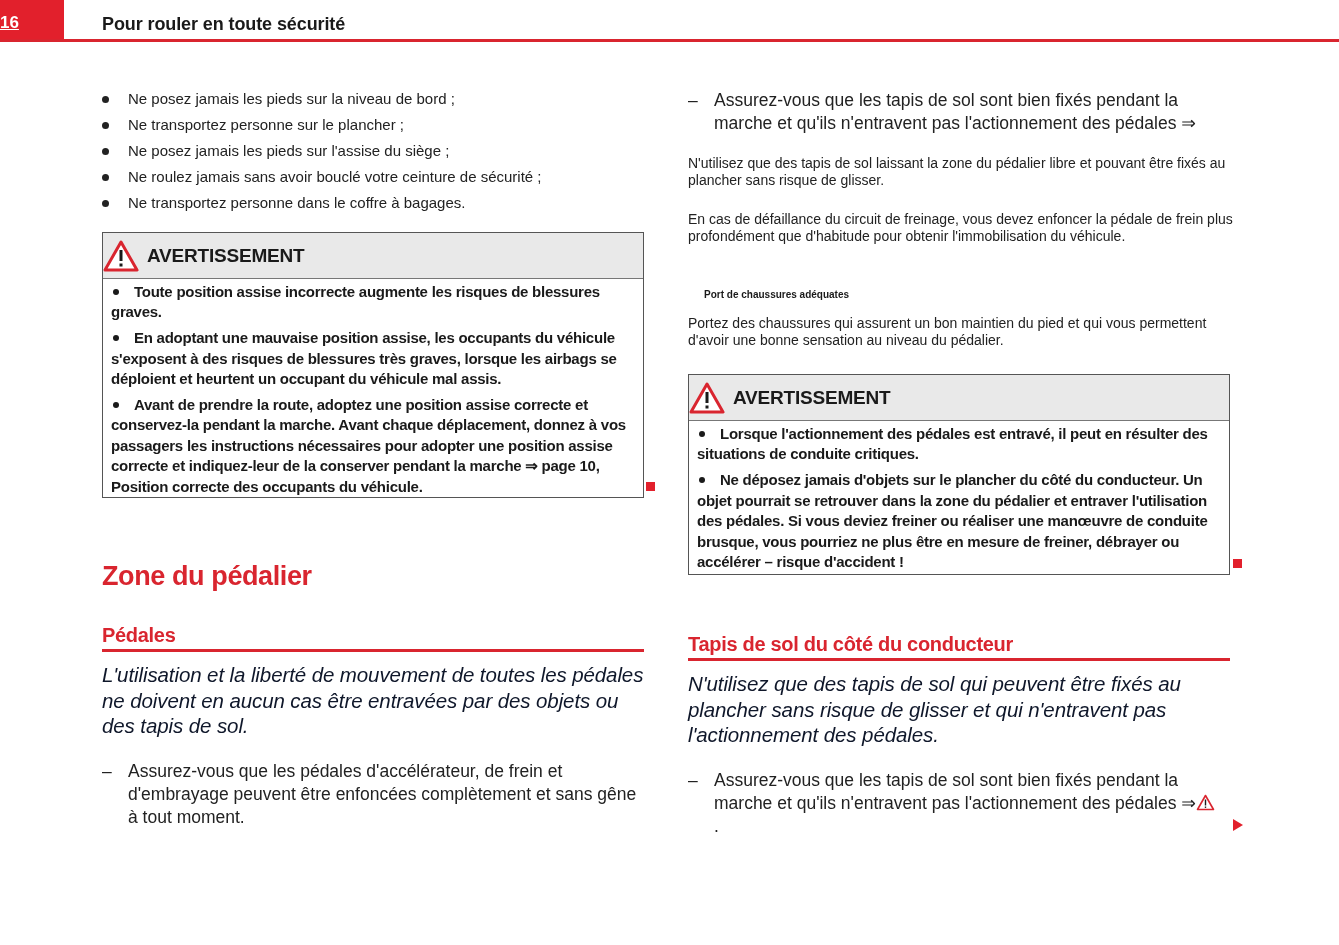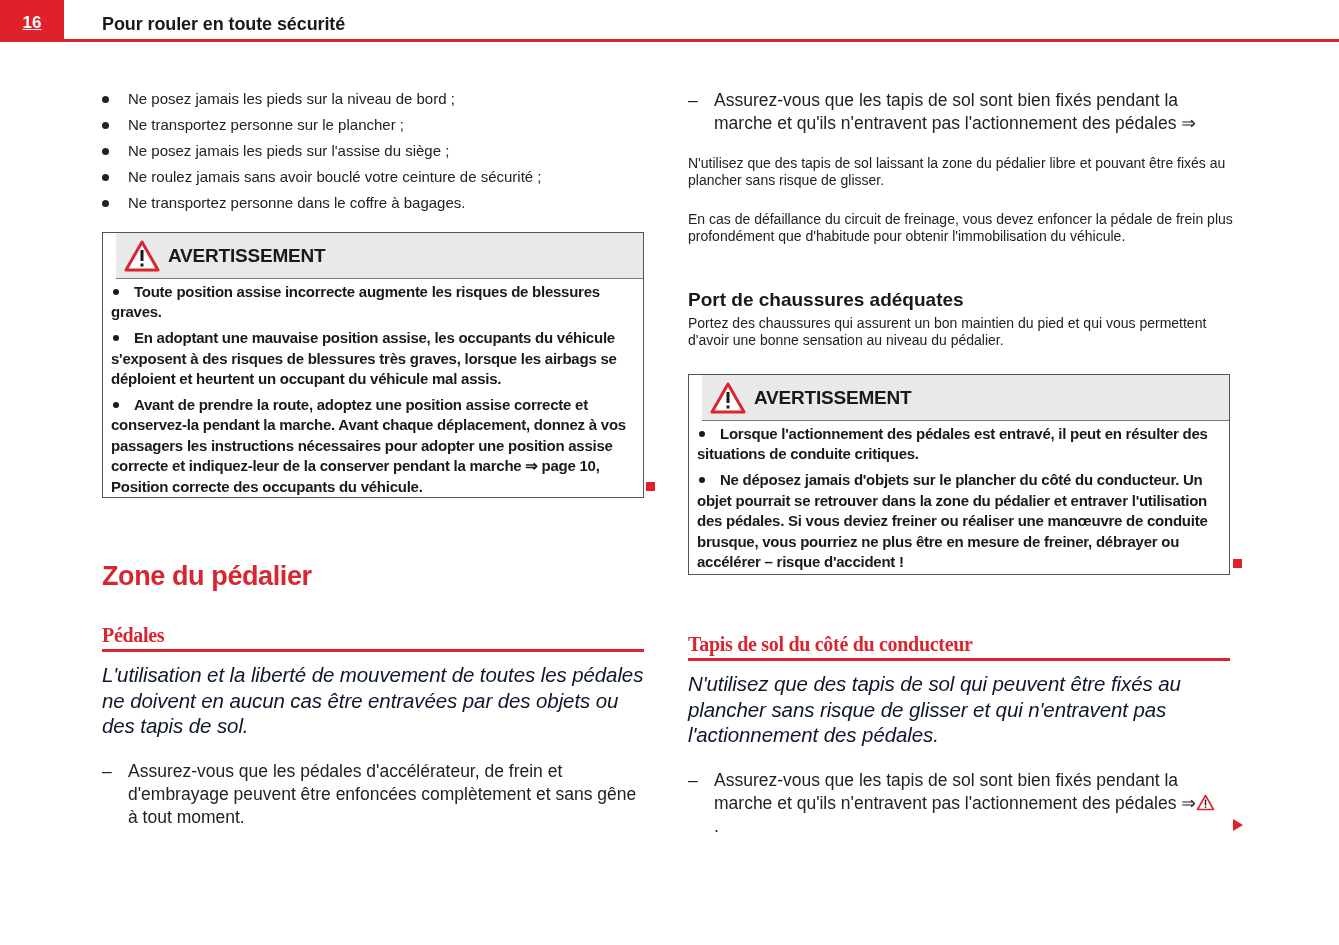--- a/index.html
+++ b/index.html
@@ -1,49 +1,49 @@
 <!DOCTYPE html>
 <html><head>
 <meta charset="utf-8">
 <style>
   * { box-sizing: border-box; margin: 0; padding: 0; }
   html, body { width: 1339px; height: 945px; background: #ffffff; overflow: hidden; }
   body { position: relative; font-family: "DejaVu Sans", "Liberation Sans", sans-serif; color: #1a1a1a; }
 
   .hdr-block { position: absolute; left: 0; top: 0; width: 64px; height: 40px; background: #e2202c; }
-  .hdr-num { position: absolute; left: 0; top: 13px; width: 64px; text-align: center; color: #fff; font-weight: bold; font-size: 17px; font-family: "Liberation Sans", sans-serif; text-decoration: underline; }
+  .hdr-num { position: absolute; left: 0; top: 13px; width: 64px; color: #fff; font-weight: bold; font-size: 17px; font-family: "Liberation Sans", sans-serif; text-decoration: underline; }
   .hdr-line { position: absolute; left: 0; top: 39px; width: 1339px; height: 3px; background: #d9252f; }
   .hdr-title { position: absolute; left: 102px; top: 14px; font-family: "Liberation Sans", sans-serif; font-weight: bold; font-size: 18px; color: #1a1a1a; letter-spacing: -0.1px; }
 
   .bullets { position: absolute; top: 88px; left: 102px; width: 542px; list-style: none; }
   .bullets li { position: relative; height: 26px; font-size: 15px; line-height: 22px; padding-left: 26px; color: #222; font-family: "Liberation Sans", sans-serif; }
   .bullets li .dot { position: absolute; left: 0; top: 8px; width: 7px; height: 7px; border-radius: 50%; background: #222; }
 
   .warn { position: absolute; border: 1px solid #555; background: #fff; }
-  .warn-head { height: 46px; background: #e9e9e9; border-bottom: 1px solid #777; display: flex; align-items: center; padding-left: 8px; margin-left: 13px; }
+  .warn-head { height: 46px; background: #e9e9e9; border-bottom: 1px solid #777; display: flex; align-items: center; padding-left: 0; }
   .warn-icon { width: 36px; height: 32px; margin-right: 8px; }
   .warn-title { font-family: "Liberation Sans", sans-serif; font-weight: bold; font-size: 19px; color: #1a1a1a; letter-spacing: -0.2px; }
   .warn-body { padding: 3px 8px 4px 8px; font-family: "Liberation Sans", sans-serif; font-weight: bold; font-size: 15px; line-height: 20.4px; color: #1a1a1a; letter-spacing: -0.25px; }
   .warn-body p { margin-bottom: 5.5px; }
   .warn-body p:last-child { margin-bottom: 0; }
   .warn-body .bdot { display: inline-block; width: 6px; height: 6px; border-radius: 50%; background: #1a1a1a; margin: 0 15px 2px 2px; vertical-align: middle; }
 
   .end-mark { position: absolute; width: 9px; height: 9px; background: #e2202c; }
 
   .h1 { position: absolute; font-family: "Liberation Sans", sans-serif; font-weight: bold; font-size: 27px; color: #d9252f; letter-spacing: -0.4px; }
-  .h2 { position: absolute; font-family: Liberation Serif, serif; font-weight: bold; font-size: 20px; color: #d9252f; letter-spacing: -0.3px; text-align: center; }
+  .h2 { position: absolute; font-family: Liberation Sans, sans-serif; font-weight: bold; font-size: 20px; color: #d9252f; letter-spacing: -0.3px; text-align: center; }
   .h2-rule { position: absolute; height: 3px; background: #d9252f; }
 
   .intro { position: absolute; font-family: "Liberation Sans", sans-serif; font-style: italic; font-size: 20.5px; line-height: 25.5px; color: #0f172a; letter-spacing: -0.1px; }
 
   .dash { position: absolute; font-family: "Liberation Sans", sans-serif; font-size: 17.5px; line-height: 23px; color: #222; padding-left: 26px; }
   .dash .dmark { position: absolute; left: 0; top: 0; }
 
   .para { position: absolute; font-family: "Liberation Sans", sans-serif; font-size: 14px; line-height: 17px; color: #222; }
-  .subhead { position: absolute; font-family: "Liberation Sans", sans-serif; font-weight: bold; font-size: 19px; color: #1a1a1a; }
+  .subhead { position: absolute; font-family: "Liberation Sans", sans-serif; font-weight: bold; font-size: 10px; color: #1a1a1a; margin-left: 16px; }
 
   .next-arrow { position: absolute; width: 0; height: 0; border-top: 6px solid transparent; border-bottom: 6px solid transparent; border-left: 10px solid #e2202c; }
   .inline-warn { display: inline-block; width: 19px; height: 17px; vertical-align: -2px; }
 </style>
 </head>
 <body>
 
 <div class="hdr-block"></div>
 <div class="hdr-num">16</div>
 <div class="hdr-line"></div>

